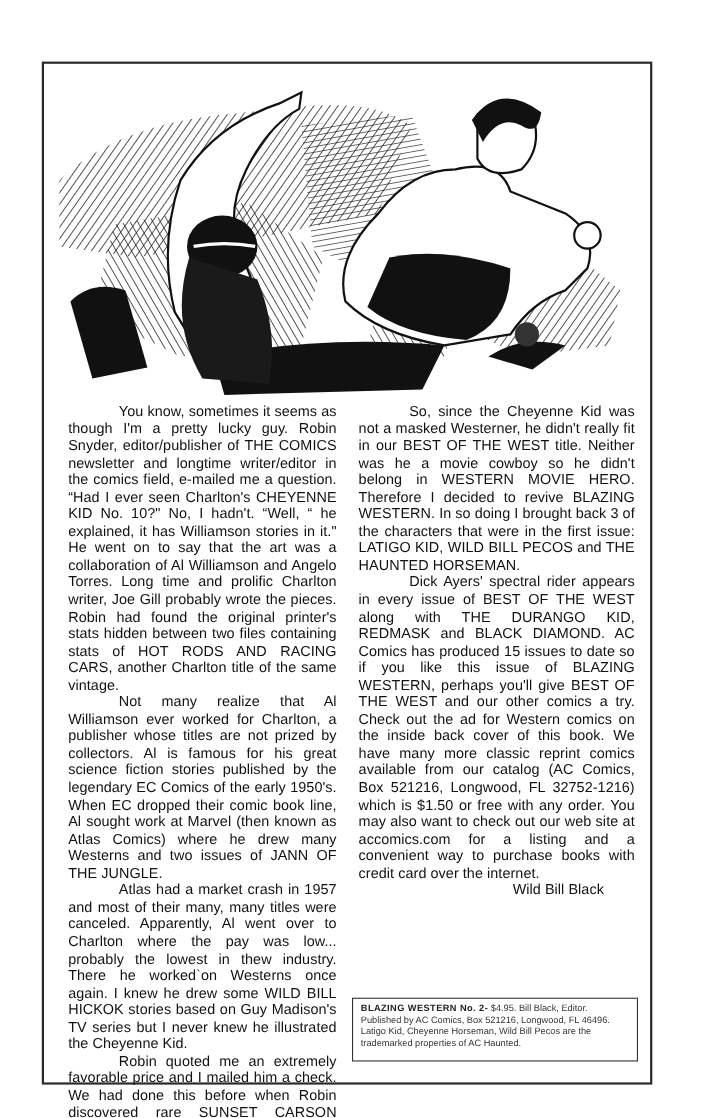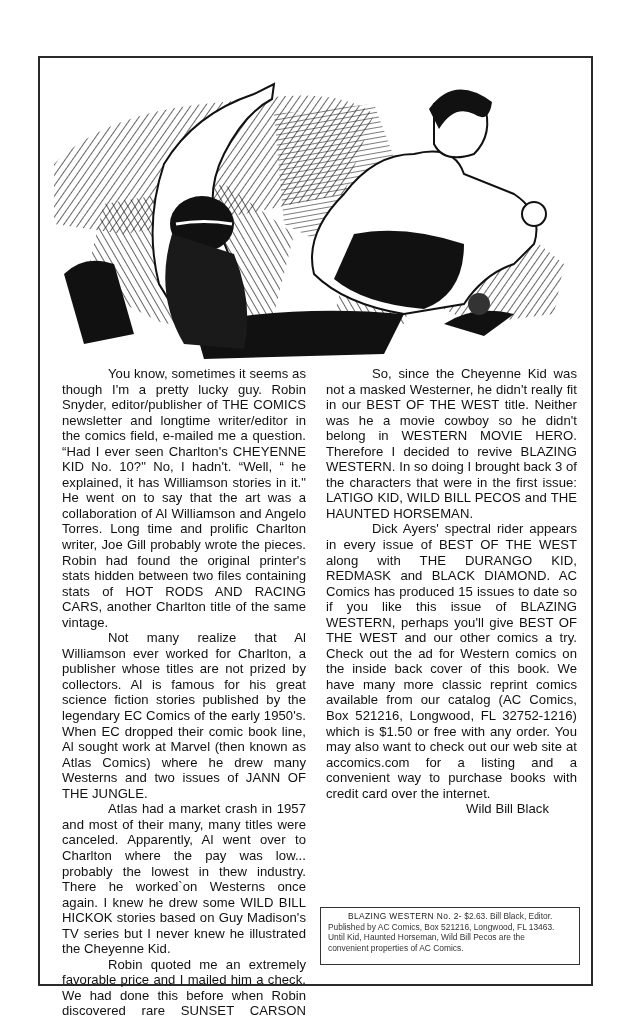--- a/index.html
+++ b/index.html
@@ -10,21 +10,21 @@
   .art { position: absolute; left: 44px; top: 74px; width: 540px; height: 286px; }
   .col { position: absolute; top: 366px; font-size: 13.1px; line-height: 15.55px;
          text-align: justify; letter-spacing: 0.05px; }
   .col p { margin: 0; text-indent: 46px; }
   .col-left { left: 62px; width: 244px; }
   .col-right { left: 326px; width: 251px; }
   .signature { text-align: right; margin: 0; padding-right: 28px; text-indent: 0 !important; }
   .footer-box { position: absolute; left: 320px; top: 907px; width: 251px; height: 53px;
                 border: 1.5px solid #333; padding: 3px 0 0 7px; box-sizing: content-box;
                 font-size: 8.4px; line-height: 10.6px; color: #333; text-align: justify; }
-  .footer-box .ft-title { font-weight: normal; letter-spacing: 0.4px; color: #222; margin-left: 20px; }
+  .footer-box .ft-title { font-weight: bold; letter-spacing: 0.4px; color: #222; }
   .footer-box div { padding-right: 8px; }
 </style>
 </head>
 <body>
 
 <div class="frame"></div>
 
 <svg class="art" viewBox="0 0 540 286" xmlns="http://www.w3.org/2000/svg">
   <defs>
     <pattern id="hatchA" width="6" height="6" patternUnits="userSpaceOnUse" patternTransform="rotate(35)">
@@ -68,17 +68,17 @@
   <p>Robin quoted me an extremely favorable price and I mailed him a check. We had done this before when Robin discovered rare SUNSET CARSON comic book stats. I should explain that in 1987, Robin was hired by Charlton to dispose of their inventory of art stats as they were closing their comic book line. The Williamson stats were mailed even before my check was received.</p>
 </div>
 
 <div class="col col-right">
   <p>So, since the Cheyenne Kid was not a masked Westerner, he didn't really fit in our BEST OF THE WEST title. Neither was he a movie cowboy so he didn't belong in WESTERN MOVIE HERO. Therefore I decided to revive BLAZING WESTERN. In so doing I brought back 3 of the characters that were in the first issue: LATIGO KID, WILD BILL PECOS and THE HAUNTED HORSEMAN.</p>
   <p>Dick Ayers' spectral rider appears in every issue of BEST OF THE WEST along with THE DURANGO KID, REDMASK and BLACK DIAMOND. AC Comics has produced 15 issues to date so if you like this issue of BLAZING WESTERN, perhaps you'll give BEST OF THE WEST and our other comics a try. Check out the ad for Western comics on the inside back cover of this book. We have many more classic reprint comics available from our catalog (AC Comics, Box 521216, Longwood, FL 32752-1216) which is $1.50 or free with any order. You may also want to check out our web site at accomics.com for a listing and a convenient way to purchase books with credit card over the internet.</p>
   <p class="signature">Wild Bill Black</p>
 </div>
 
 <div class="footer-box">
-  <div><span class="ft-title">BLAZING WESTERN No. 2-</span><span> $2.63. Bill Black, Editor.</span></div>
-  <div>Published by AC Comics, Box 521216, Longwood, FL 13463.</div>
-  <div>Until Kid, Haunted Horseman, Wild Bill Pecos are the</div>
-  <div>convenient properties of AC Comics.</div>
+  <div><span class="ft-title">BLAZING WESTERN No. 2-</span><span> $4.95. Bill Black, Editor.</span></div>
+  <div>Published by AC Comics, Box 521216, Longwood, FL 46496.</div>
+  <div>Latigo Kid, Cheyenne Horseman, Wild Bill Pecos are the</div>
+  <div>trademarked properties of AC Haunted.</div>
 </div>
 
 </body></html>

